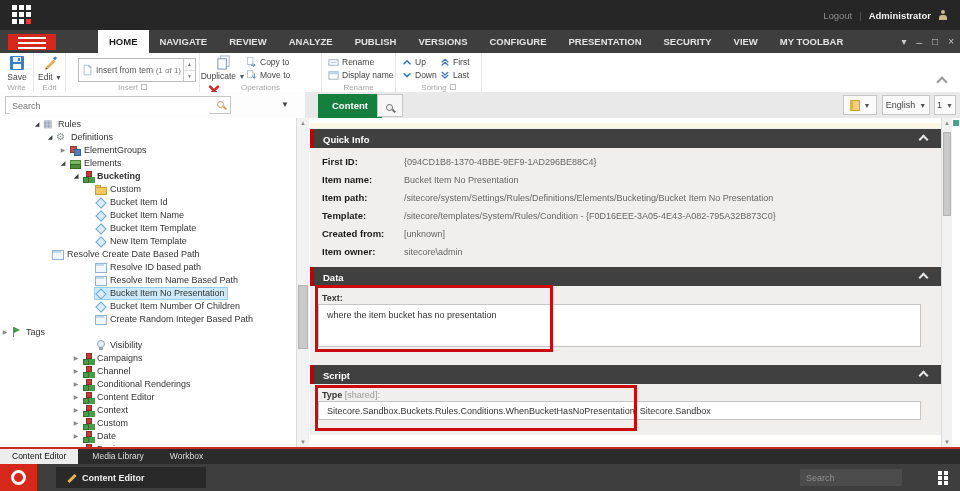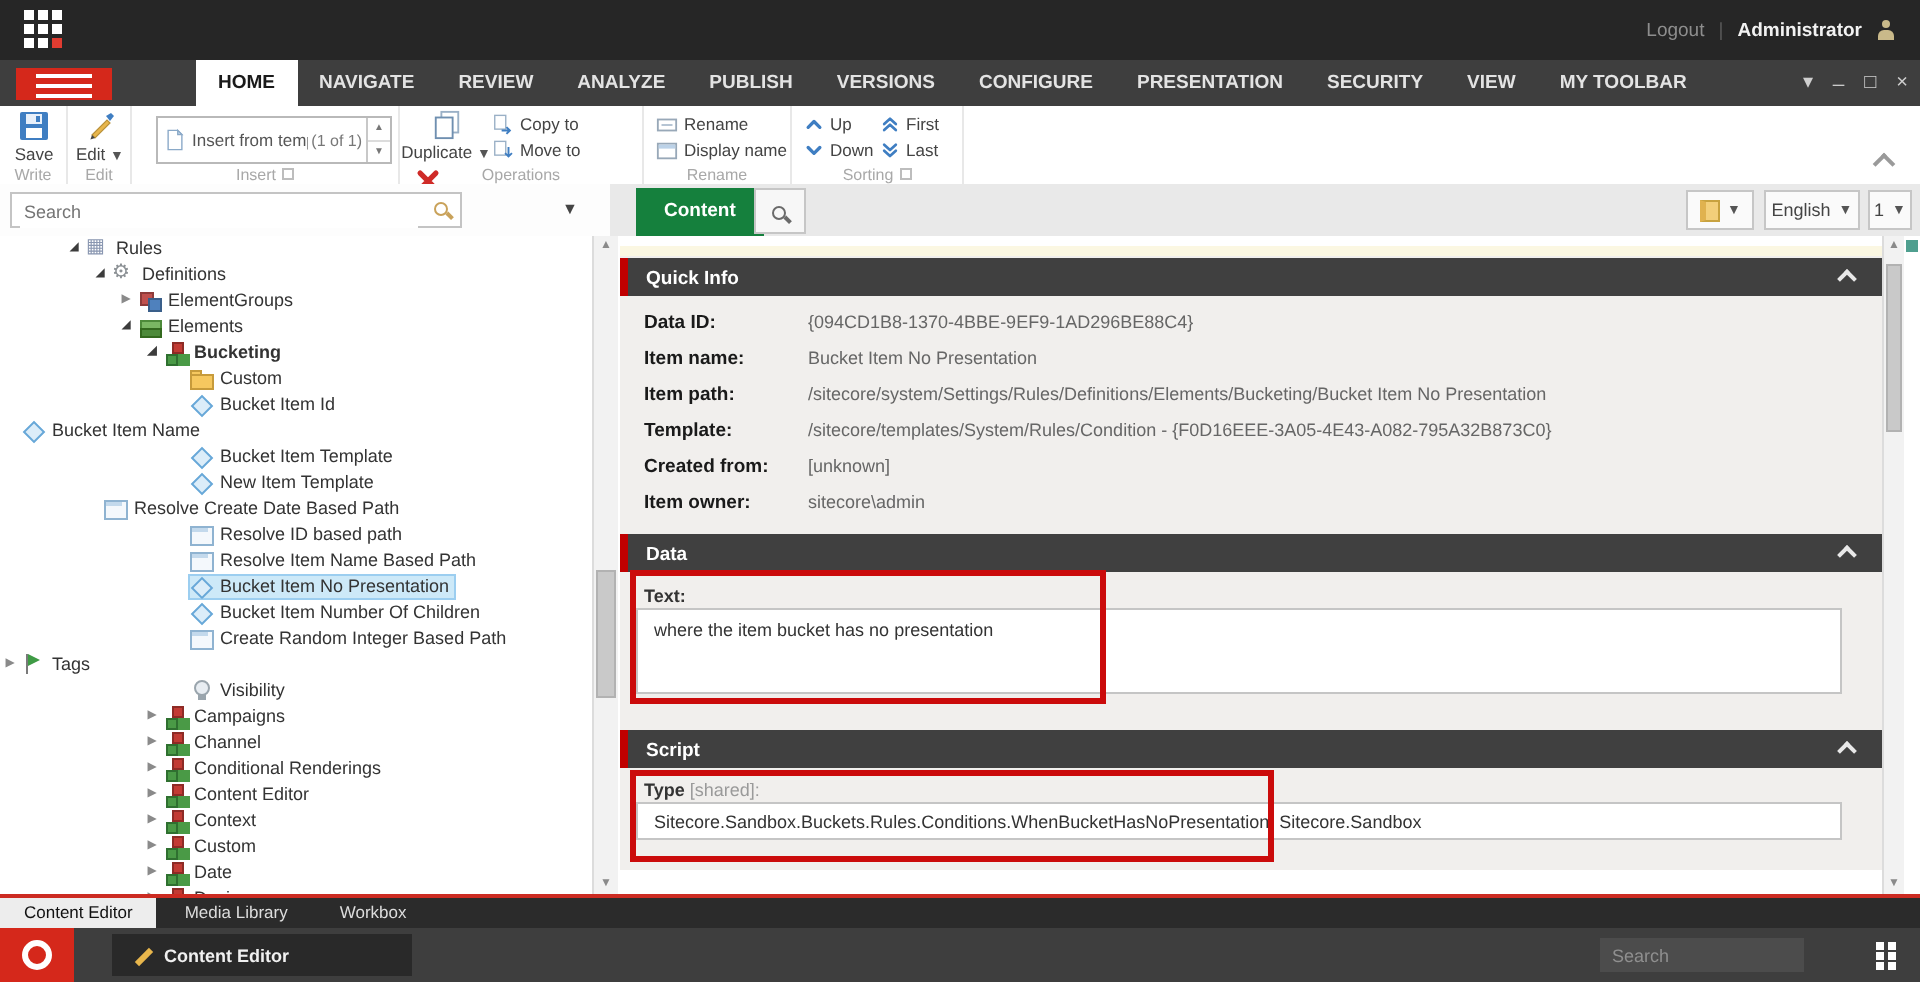--- a/index.html
+++ b/index.html
@@ -364,21 +364,21 @@
           <span class="tlabel">Custom</span>
         </span>
       </div>
       <div class="tree-row state-leaf" style="padding-left: 84px;">
         <span class="arrow"></span>
         <span class="row-body">
           <span class="ti ti-diamond"></span>
           <span class="tlabel">Bucket Item Id</span>
         </span>
       </div>
-      <div class="tree-row state-leaf" style="">
+      <div class="tree-row state-leaf" style="padding-left: 84px;">
         <span class="arrow"></span>
         <span class="row-body">
           <span class="ti ti-diamond"></span>
           <span class="tlabel">Bucket Item Name</span>
         </span>
       </div>
       <div class="tree-row state-leaf" style="padding-left: 84px;">
         <span class="arrow"></span>
         <span class="row-body">
           <span class="ti ti-diamond"></span>
@@ -514,21 +514,21 @@
   <div class="content-panel">
     <div class="pale-strip"></div>
 
     <div class="sec-head" style="top:6px">
       <span class="stitle">Quick Info</span>
       <span class="chev-up"></span>
     </div>
     <div class="qi-fields">
 
     <div class="qi-row">
-          <span class="qi-label">Data ID:</span><span class="qi-value">{094CD1B8-1370-4BBE-9EF9-1AD296BE88C4}</span>
+          <span class="qi-label">First ID:</span><span class="qi-value">{094CD1B8-1370-4BBE-9EF9-1AD296BE88C4}</span>
         </div>
         <div class="qi-row">
           <span class="qi-label">Item name:</span><span class="qi-value">Bucket Item No Presentation</span>
         </div>
         <div class="qi-row">
           <span class="qi-label">Item path:</span><span class="qi-value">/sitecore/system/Settings/Rules/Definitions/Elements/Bucketing/Bucket Item No Presentation</span>
         </div>
         <div class="qi-row">
           <span class="qi-label">Template:</span><span class="qi-value">/sitecore/templates/System/Rules/Condition - {F0D16EEE-3A05-4E43-A082-795A32B873C0}</span>
         </div>

